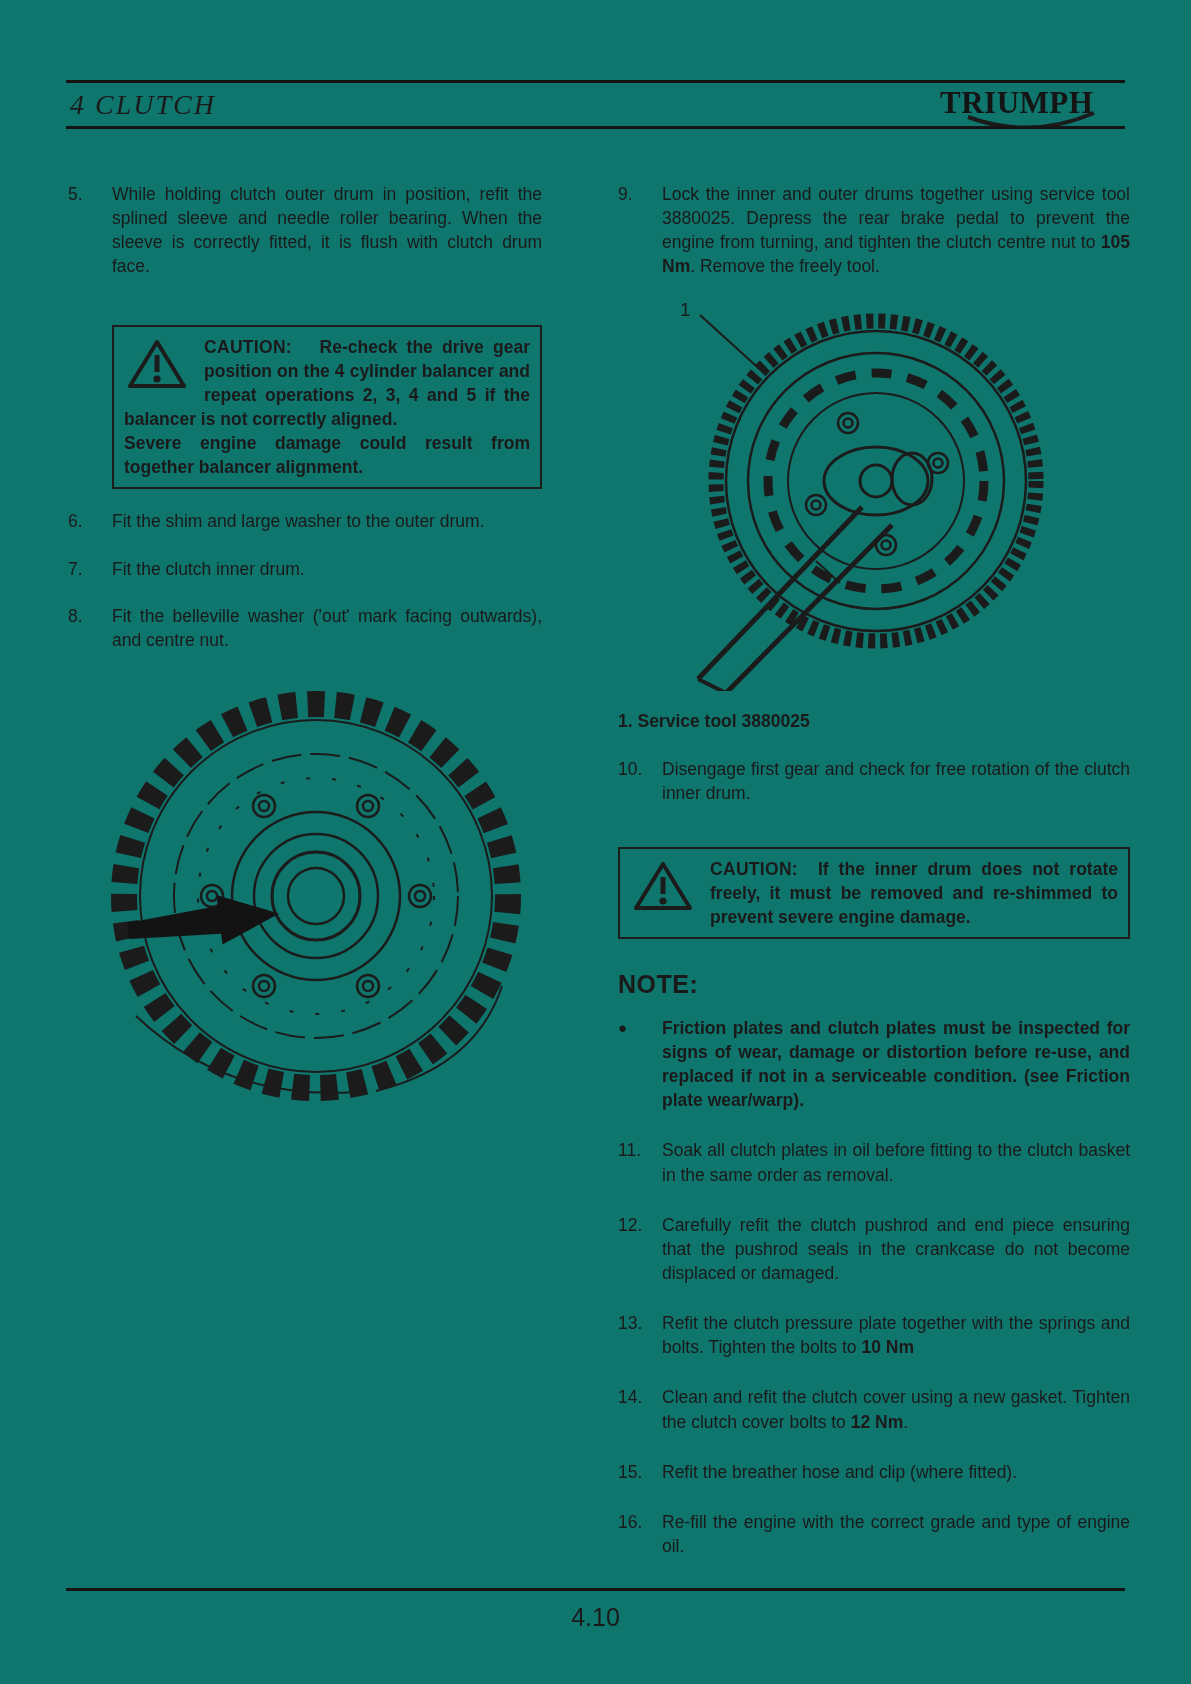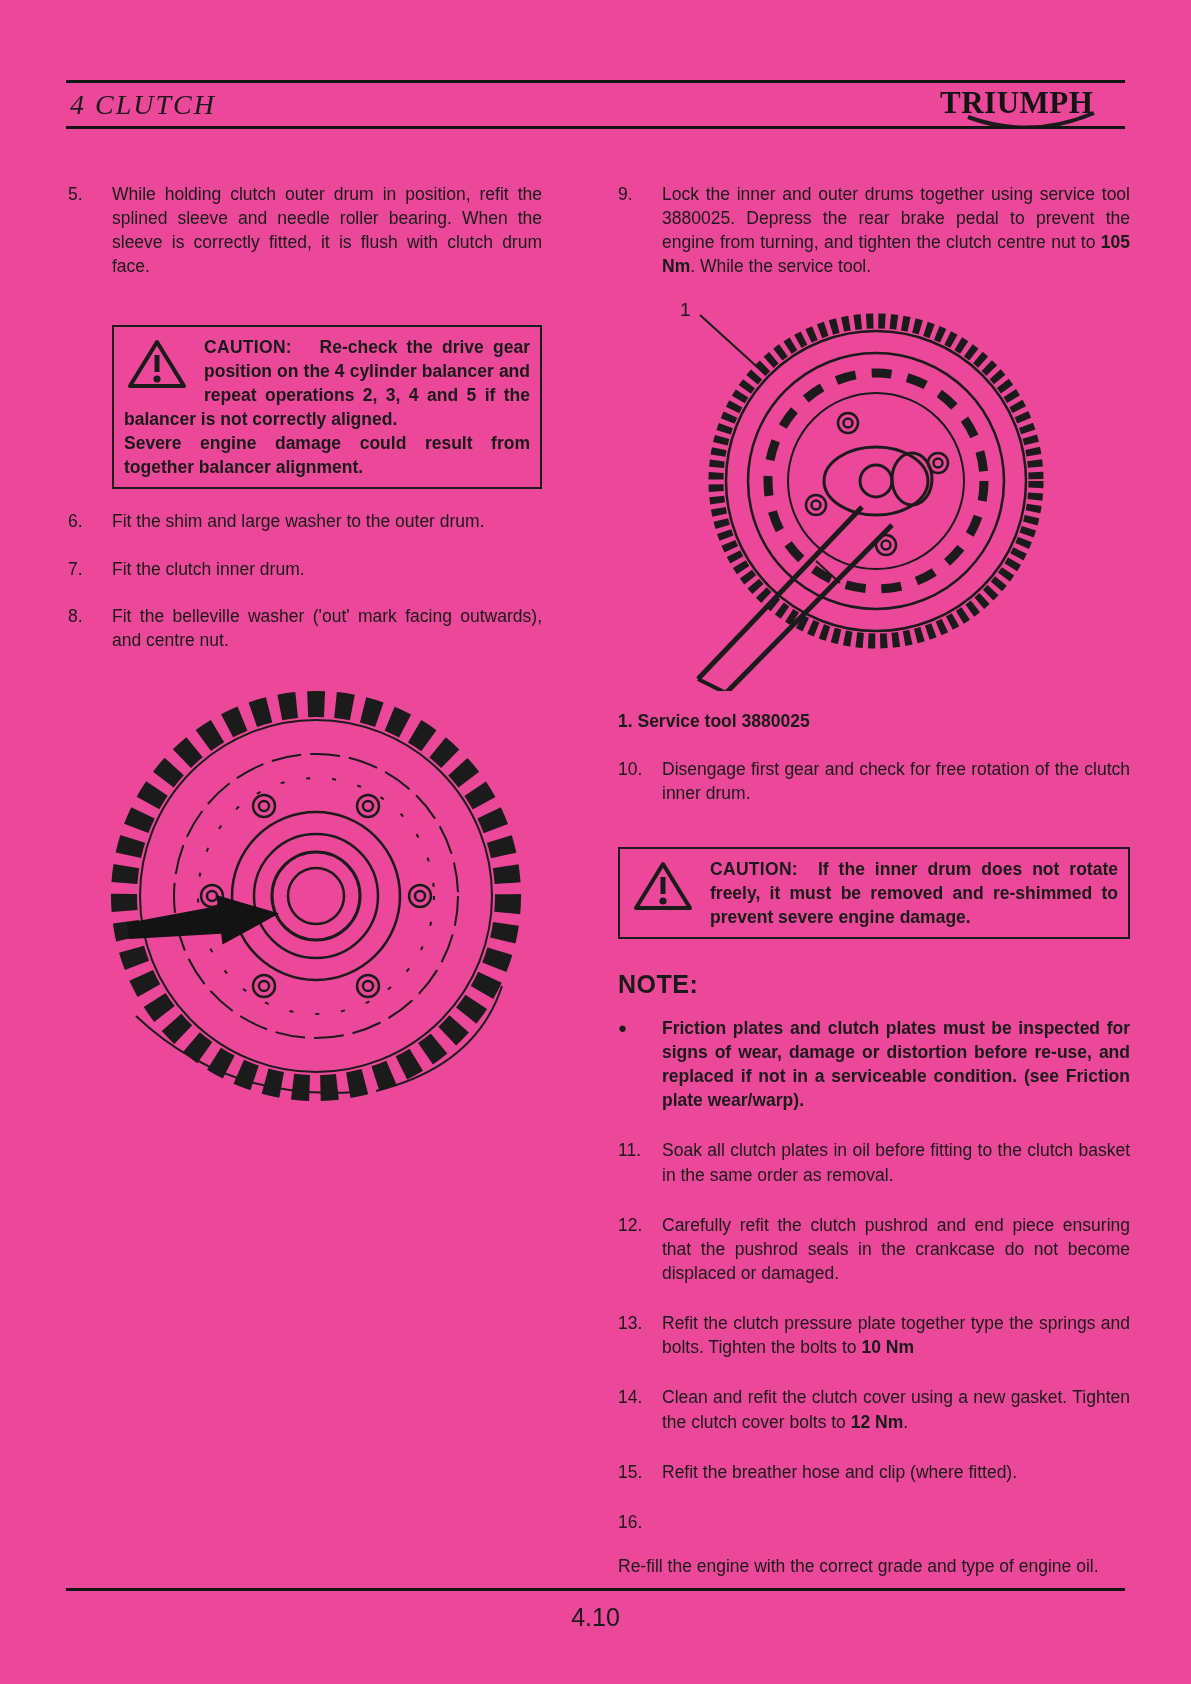--- a/index.html
+++ b/index.html
@@ -1,19 +1,19 @@
 <!DOCTYPE html>
 <html><head>
 <meta charset="utf-8">
 <style>
   * { margin:0; padding:0; box-sizing:border-box; }
   html,body { background:#e8e8e6; }
   .page {
     position:relative; width:1191px; height:1684px; margin:0 auto;
-    background:#ec4899; color:#1a1a1a; overflow:hidden;
+    background:#0f766e; color:#1a1a1a; overflow:hidden;
     font-family:"Liberation Sans", sans-serif; font-size:17.5px; line-height:1.38;
   }
   
   .rule { position:absolute; left:66px; right:66px; background:#141414; }
   .rule-top    { top:80px;  height:3px; }
   .rule-head2  { top:126px; height:3px; }
   .rule-foot   { top:1588px; height:3px; }
   .chapter-title {
     position:absolute; left:70px; top:86px;
     font-family:"Liberation Serif", serif; font-style:italic;
@@ -141,21 +141,21 @@
         </g>
       </svg>
     </div>
 
   </div>
 
   <div class="col col-right">
 
     <div class="step">
       <span class="num">9.</span>
-      <span class="body"><span>Lock the inner and outer drums together using service tool 3880025. Depress the rear brake pedal to prevent the engine from turning, and tighten the clutch centre nut to </span><span class="tq">105 Nm</span><span>.  While the service tool.</span></span>
+      <span class="body"><span>Lock the inner and outer drums together using service tool 3880025. Depress the rear brake pedal to prevent the engine from turning, and tighten the clutch centre nut to </span><span class="tq">105 Nm</span><span>.  Remove the freely tool.</span></span>
     </div>
 
     <div class="figure" style="margin-top:14px; height:398px;">
       <span class="fig-callout" style="left:62px; top:4px;">1</span>
       <svg width="512" height="398" viewBox="0 0 512 398">
 
         <path class="ln" d="M82,22 L148,82" stroke-width="2"></path>
         <g transform="translate(258,188)">
 
           <circle class="ln" r="160" stroke-width="15" stroke-dasharray="7 5"></circle>
@@ -222,34 +222,34 @@
       <span class="body">Soak all clutch plates in oil before fitting to the clutch basket in the same order as removal.</span>
     </div>
 
     <div class="step" style="margin-top:26px;">
       <span class="num">12.</span>
       <span class="body">Carefully refit the clutch pushrod and end piece ensuring that the pushrod seals in the crankcase do not become displaced or damaged.</span>
     </div>
 
     <div class="step" style="margin-top:26px;">
       <span class="num">13.</span>
-      <span class="body"><span>Refit the clutch pressure plate together type the springs and bolts.  Tighten the bolts to </span><span class="tq">10 Nm</span><span></span></span>
+      <span class="body"><span>Refit the clutch pressure plate together with the springs and bolts.  Tighten the bolts to </span><span class="tq">10 Nm</span><span></span></span>
     </div>
 
     <div class="step" style="margin-top:26px;">
       <span class="num">14.</span>
       <span class="body"><span>Clean and refit the clutch cover using a new gasket. Tighten the clutch cover bolts to </span><span class="tq">12 Nm</span><span>.</span></span>
     </div>
 
     <div class="step" style="margin-top:26px;">
       <span class="num">15.</span>
       <span class="body">Refit the breather hose and clip (where fitted).</span>
     </div>
 
-    <div class="step" style="margin-top:26px;flex-direction:column;">
+    <div class="step" style="margin-top:26px;">
       <span class="num">16.</span>
       <span class="body">Re-fill the engine with the correct grade and type of engine oil.</span>
     </div>
   </div>
 
   <div class="rule rule-foot"></div>
   <div class="page-number">4.10</div>
 
 </div>
 

